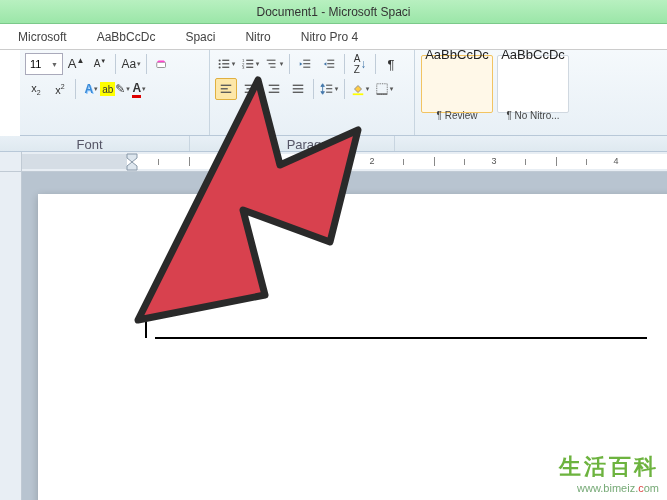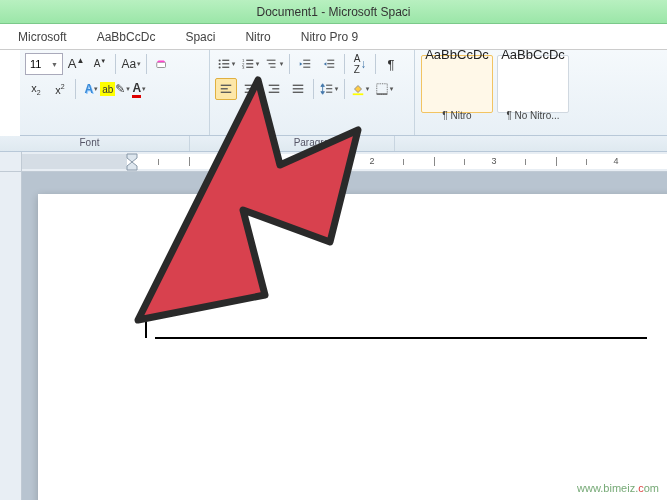--- a/index.html
+++ b/index.html
@@ -31,21 +31,21 @@
 .para-group { width: 205px; }
 
 
 .styles-group { flex: 1; padding: 5px 6px; display: flex; gap: 4px; }
 .style-box { width: 72px; height: 58px; border: 1px solid #d0d8e0; background: #fff; display: flex; flex-direction: column; align-items: center; justify-content: center; font-size: 11px; border-radius: 2px; gap: 44px; }
 .style-box.sel { border: 1px solid #f2c462; background: #fff8e8; }
 .style-preview { font-size: 13px; color: #222; margin-bottom: 4px; }
 .style-name { font-size: 10px; color: #444; }
 
 
-.group-labels { height: 16px; background: linear-gradient(to bottom, #e8f0f6, #dfe9f0); border-bottom: 1px solid #b8c8d8; display: flex; font-size: 10px; color: #556; }
+.group-labels { height: 16px; background: linear-gradient(to bottom, #e8f0f6, #dfe9f0); border-bottom: 1px solid #b8c8d8; display: flex; font-size: 13px; color: #556; }
 .group-labels div { text-align: center; border-right: 1px solid #c8d5e0; padding-top: 1px; }
 .gl-font { width: 200px; padding-left: 0; margin-left: -10px; }
 .gl-para { width: 205px; }
 
 
 .ruler-wrap { height: 20px; background: #e8eef4; border-bottom: 1px solid #c0cad4; display: flex; }
 .ruler-left { width: 22px; border-right: 1px solid #c0cad4; }
 .ruler { flex: 1; position: relative; background: #fff; margin: 2px 0; }
 .ruler-gray-l { position: absolute; left: 0; top: 0; bottom: 0; width: 105px; background: #d5dde5; }
 .ruler-ticks { position: absolute; left: 0; right: 0; top: 0; bottom: 0; }
@@ -79,21 +79,21 @@
 
 <div class="titlebar">
   <span>Document1 - Microsoft Spaci</span>
 </div>
 
 <div class="menutabs">
   <div>Microsoft</div>
   <div>AaBbCcDc</div>
   <div>Spaci</div>
   <div>Nitro</div>
-  <div>Nitro Pro 9</div>
+  <div>Nitro Pro 4</div>
 </div>
 
 <div class="ribbon">
 
   <div class="ribbon-group font-group">
     <div class="ribbon-group-body">
       <div class="row">
         <div class="font-size">
           <span>11</span>
           <span class="dd">▼</span>
@@ -252,21 +252,21 @@
             </svg>
             <span class="dd-tri">▾</span>
         </div>
       </div>
     </div>
   </div>
 
   <div class="styles-group">
     <div class="style-box sel">
       <div class="style-preview">AaBbCcDc</div>
-      <div class="style-name">¶ Nitro</div>
+      <div class="style-name">¶ Review</div>
     </div>
     <div class="style-box">
       <div class="style-preview">AaBbCcDc</div>
       <div class="style-name">¶ No Nitro...</div>
     </div>
   </div>
 </div>
 
 <div class="group-labels">
   <div class="gl-font">Font</div>
@@ -310,16 +310,17 @@
 </div>
 
 <div class="cursor"></div>
 <div class="hr-line"></div>
 
 <svg class="arrow" viewBox="0 0 260 270">
   <path d="M 30 250 L 150 10 L 172 95 L 250 60 L 222 172 L 135 140 L 157 225 Z" fill="#d8414e" stroke="#2a2a2a" stroke-width="7" stroke-linejoin="round"></path>
 </svg>
 
 <div class="watermark">
+  <div class="wm1">生活百科</div>
   <div class="wm2">
     <span>www.bimeiz.</span><span class="wm-r">c</span><span>om</span>
   </div>
 </div>
 
 </body></html>

